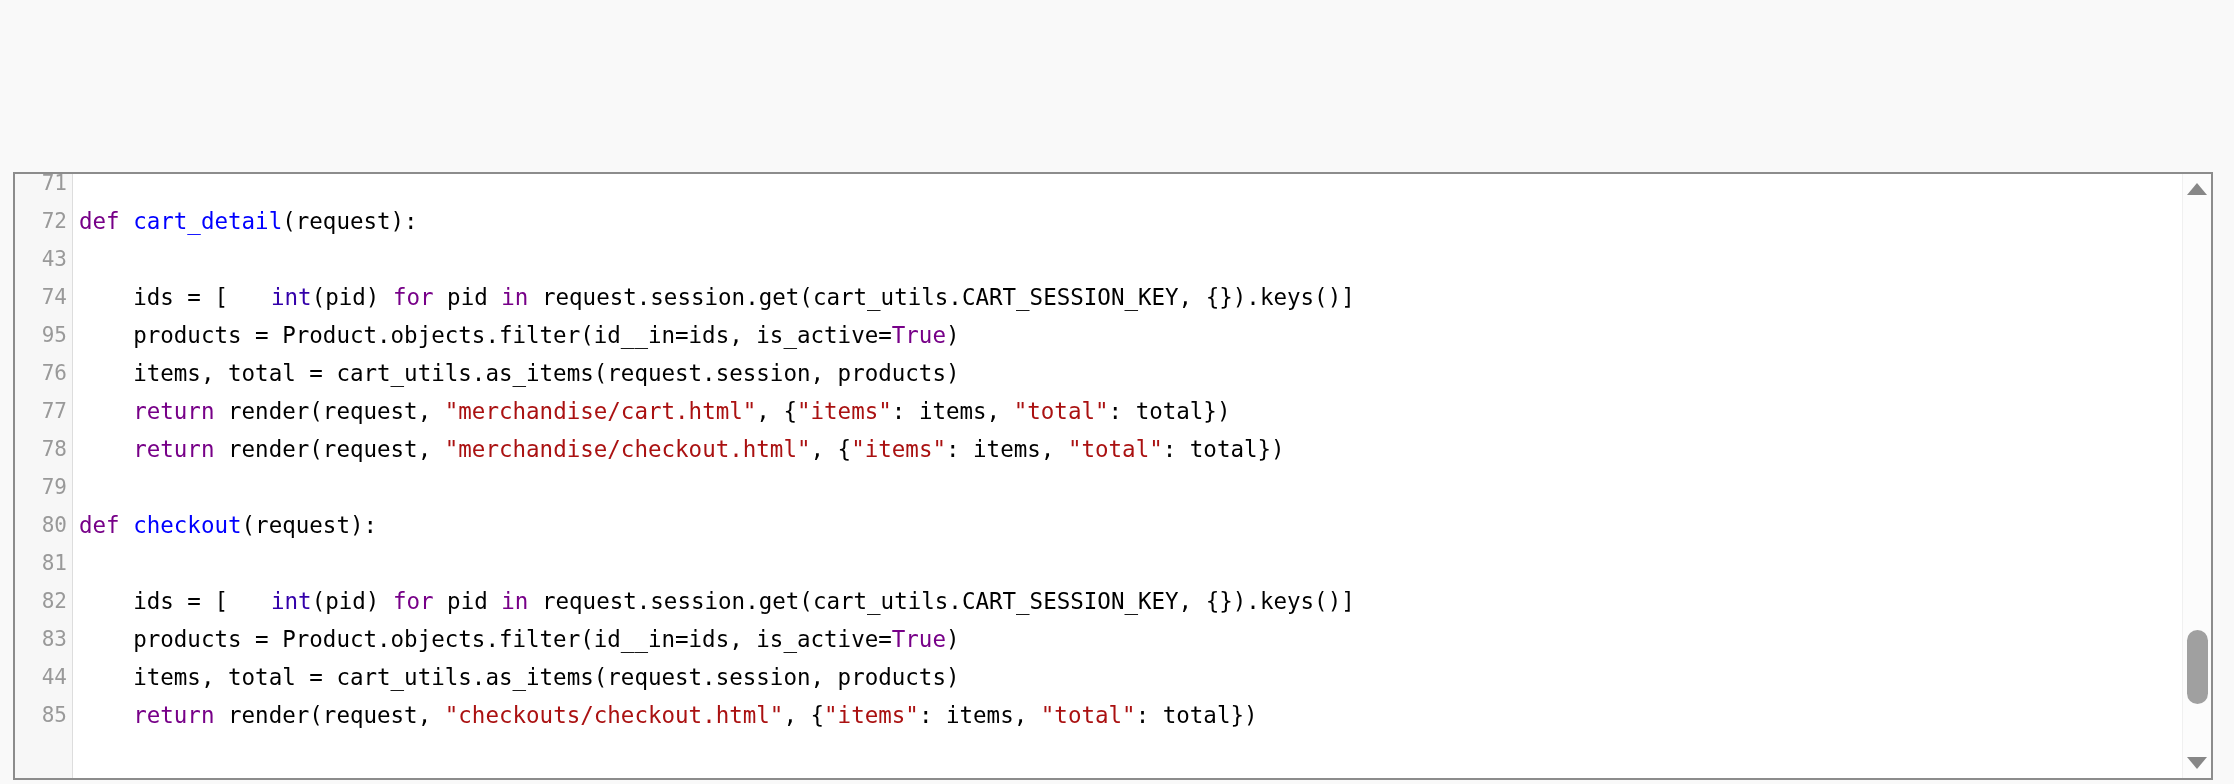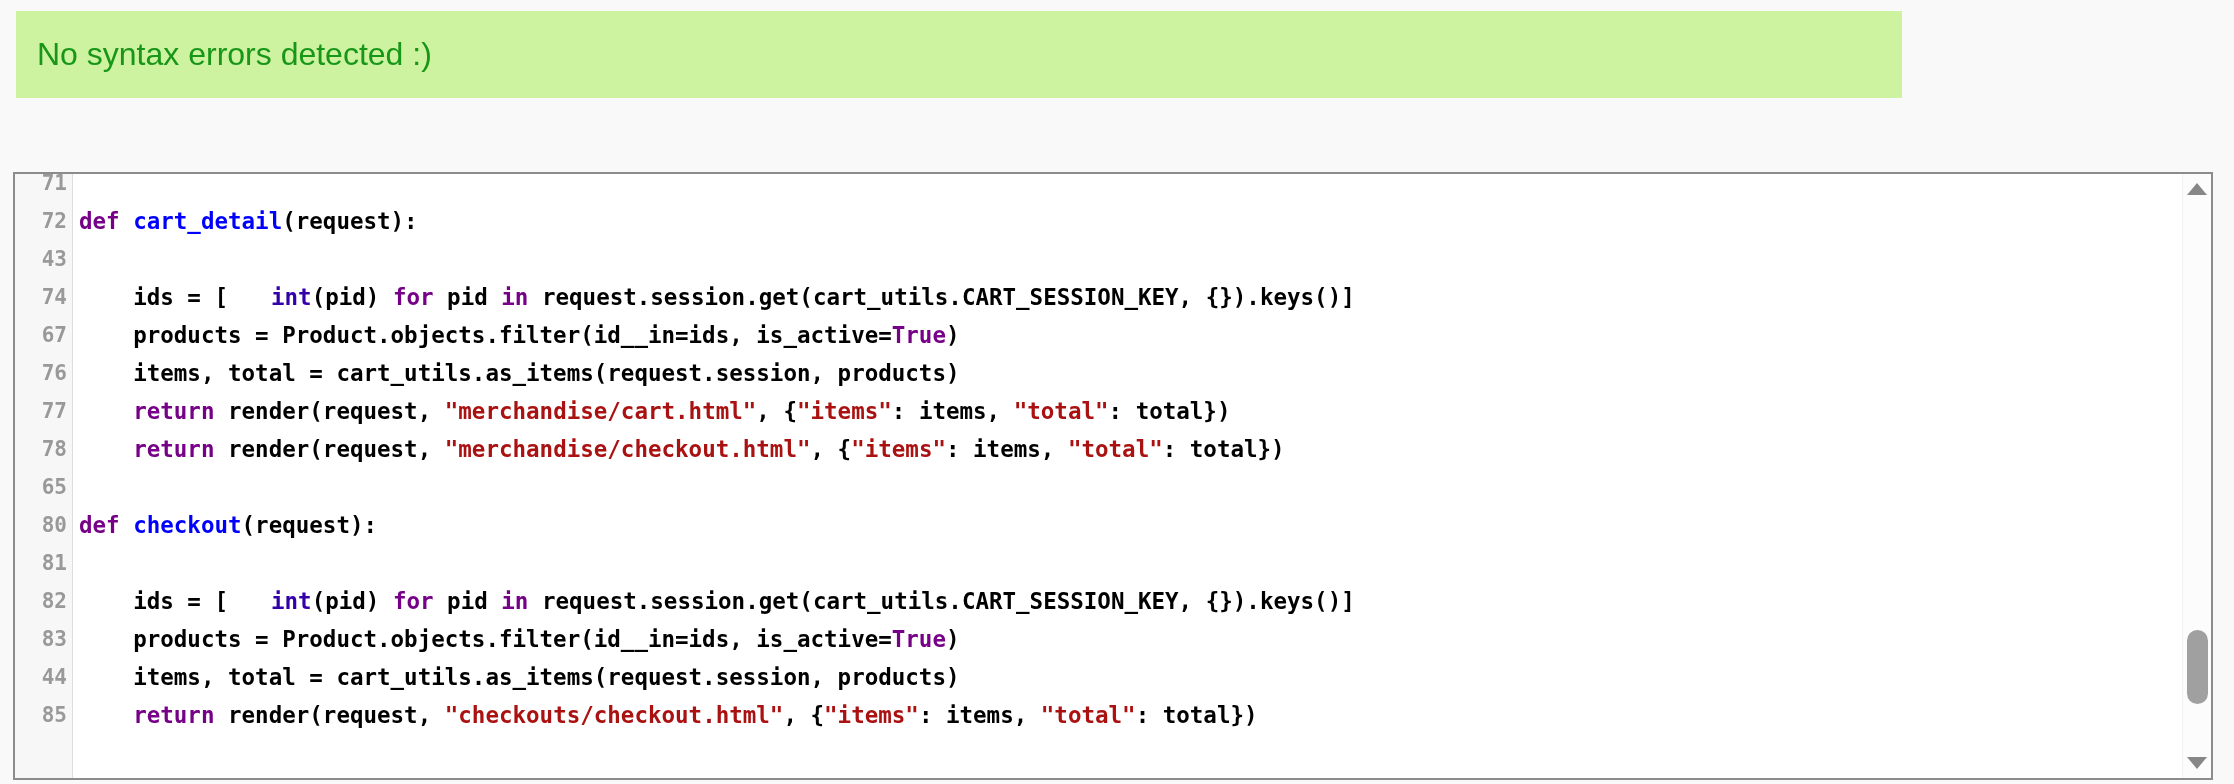--- a/index.html
+++ b/index.html
@@ -33,21 +33,21 @@
   }
   .code-area{position:absolute;top:0;left:0;right:29px;bottom:0;overflow:hidden;}
   .gutter-col{
     position:absolute;left:0;top:0;bottom:0;width:57px;
     background:var(--gutter-bg,#f7f7f7);
     border-right:1px solid var(--gutter-border,#dddddd);
   }
   .lines{
     position:absolute;left:0;right:0;top:-10px;
     font-family:"DejaVu Sans Mono",monospace;
-    font-size:22.5px;line-height:38px;font-weight:bold;
+    font-size:22.5px;line-height:38px;
   }
   .line{display:flex;height:38px;white-space:pre;}
   .gutter-num{
     flex:0 0 58px;box-sizing:border-box;
     text-align:right;padding-right:6px;
     color:var(--line-number,#999999);
     font-size:21px;
   }
   .line-content{padding-left:6px;color:var(--color-plain,#000000);}
 
@@ -78,37 +78,34 @@
     position:absolute;left:4px;width:21px;top:456px;height:74px;
     background:var(--scroll-thumb,#a0a0a0);
     border-radius:11px;
   }
 </style>
 </head>
 <body>
 
 <div class="page">
 
-  <div class="banner">
-    <span class="banner-text">No syntax errors detected :)</span>
-  </div>
 
   <div class="editor">
     <div class="code-area">
       <div class="gutter-col"></div>
       <div class="lines">
           <div class="line"><span class="gutter-num">71</span><span class="line-content"></span></div>
           <div class="line"><span class="gutter-num">72</span><span class="line-content"><span class="tok-keyword">def</span><span class="tok-plain"> </span><span class="tok-def">cart_detail</span><span class="tok-plain">(request):</span></span></div>
           <div class="line"><span class="gutter-num">43</span><span class="line-content"><span class="tok-plain">    </span></span></div>
           <div class="line"><span class="gutter-num">74</span><span class="line-content"><span class="tok-plain">    ids = [</span><span class="tok-builtin">int</span><span class="tok-plain">(pid) </span><span class="tok-keyword">for</span><span class="tok-plain"> pid </span><span class="tok-keyword">in</span><span class="tok-plain"> request.session.get(cart_utils.CART_SESSION_KEY, {}).keys()]</span></span></div>
-          <div class="line"><span class="gutter-num">67</span><span class="line-content"><span class="tok-plain">    products = Product.objects.filter(id__in=ids, is_active=</span><span class="tok-keyword">True</span><span class="tok-plain">)</span></span></div>
+          <div class="line"><span class="gutter-num">95</span><span class="line-content"><span class="tok-plain">    products = Product.objects.filter(id__in=ids, is_active=</span><span class="tok-keyword">True</span><span class="tok-plain">)</span></span></div>
           <div class="line"><span class="gutter-num">76</span><span class="line-content"><span class="tok-plain">    items, total = cart_utils.as_items(request.session, products)</span></span></div>
           <div class="line"><span class="gutter-num">77</span><span class="line-content"><span class="tok-plain">    </span><span class="tok-keyword">return</span><span class="tok-plain"> render(request, </span><span class="tok-string">"merchandise/cart.html"</span><span class="tok-plain">, {</span><span class="tok-string">"items"</span><span class="tok-plain">: items, </span><span class="tok-string">"total"</span><span class="tok-plain">: total})</span></span></div>
           <div class="line"><span class="gutter-num">78</span><span class="line-content"><span class="tok-plain">    </span><span class="tok-keyword">return</span><span class="tok-plain"> render(request, </span><span class="tok-string">"merchandise/checkout.html"</span><span class="tok-plain">, {</span><span class="tok-string">"items"</span><span class="tok-plain">: items, </span><span class="tok-string">"total"</span><span class="tok-plain">: total})</span></span></div>
-          <div class="line"><span class="gutter-num">65</span><span class="line-content"></span></div>
+          <div class="line"><span class="gutter-num">79</span><span class="line-content"></span></div>
           <div class="line"><span class="gutter-num">80</span><span class="line-content"><span class="tok-keyword">def</span><span class="tok-plain"> </span><span class="tok-def">checkout</span><span class="tok-plain">(request):</span></span></div>
           <div class="line"><span class="gutter-num">81</span><span class="line-content"><span class="tok-plain">    </span></span></div>
           <div class="line"><span class="gutter-num">82</span><span class="line-content"><span class="tok-plain">    ids = [</span><span class="tok-builtin">int</span><span class="tok-plain">(pid) </span><span class="tok-keyword">for</span><span class="tok-plain"> pid </span><span class="tok-keyword">in</span><span class="tok-plain"> request.session.get(cart_utils.CART_SESSION_KEY, {}).keys()]</span></span></div>
           <div class="line"><span class="gutter-num">83</span><span class="line-content"><span class="tok-plain">    products = Product.objects.filter(id__in=ids, is_active=</span><span class="tok-keyword">True</span><span class="tok-plain">)</span></span></div>
           <div class="line"><span class="gutter-num">44</span><span class="line-content"><span class="tok-plain">    items, total = cart_utils.as_items(request.session, products)</span></span></div>
           <div class="line"><span class="gutter-num">85</span><span class="line-content"><span class="tok-plain">    </span><span class="tok-keyword">return</span><span class="tok-plain"> render(request, </span><span class="tok-string">"checkouts/checkout.html"</span><span class="tok-plain">, {</span><span class="tok-string">"items"</span><span class="tok-plain">: items, </span><span class="tok-string">"total"</span><span class="tok-plain">: total})</span></span></div>
         </div>
     </div>
     <div class="scrollbar">
       <div class="scroll-arrow up"></div>

